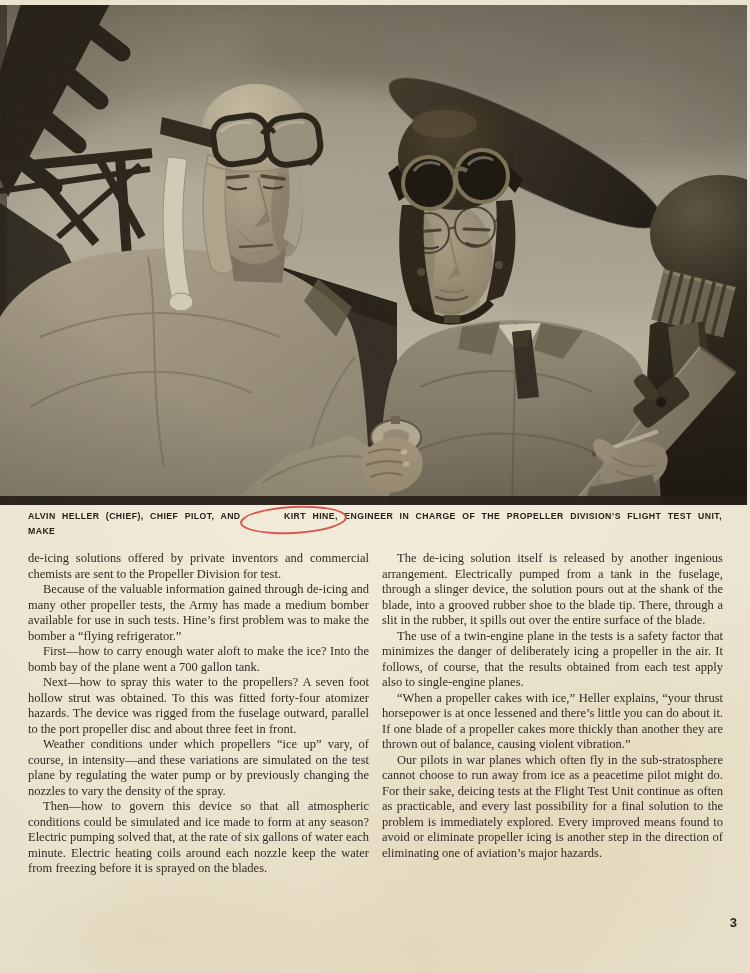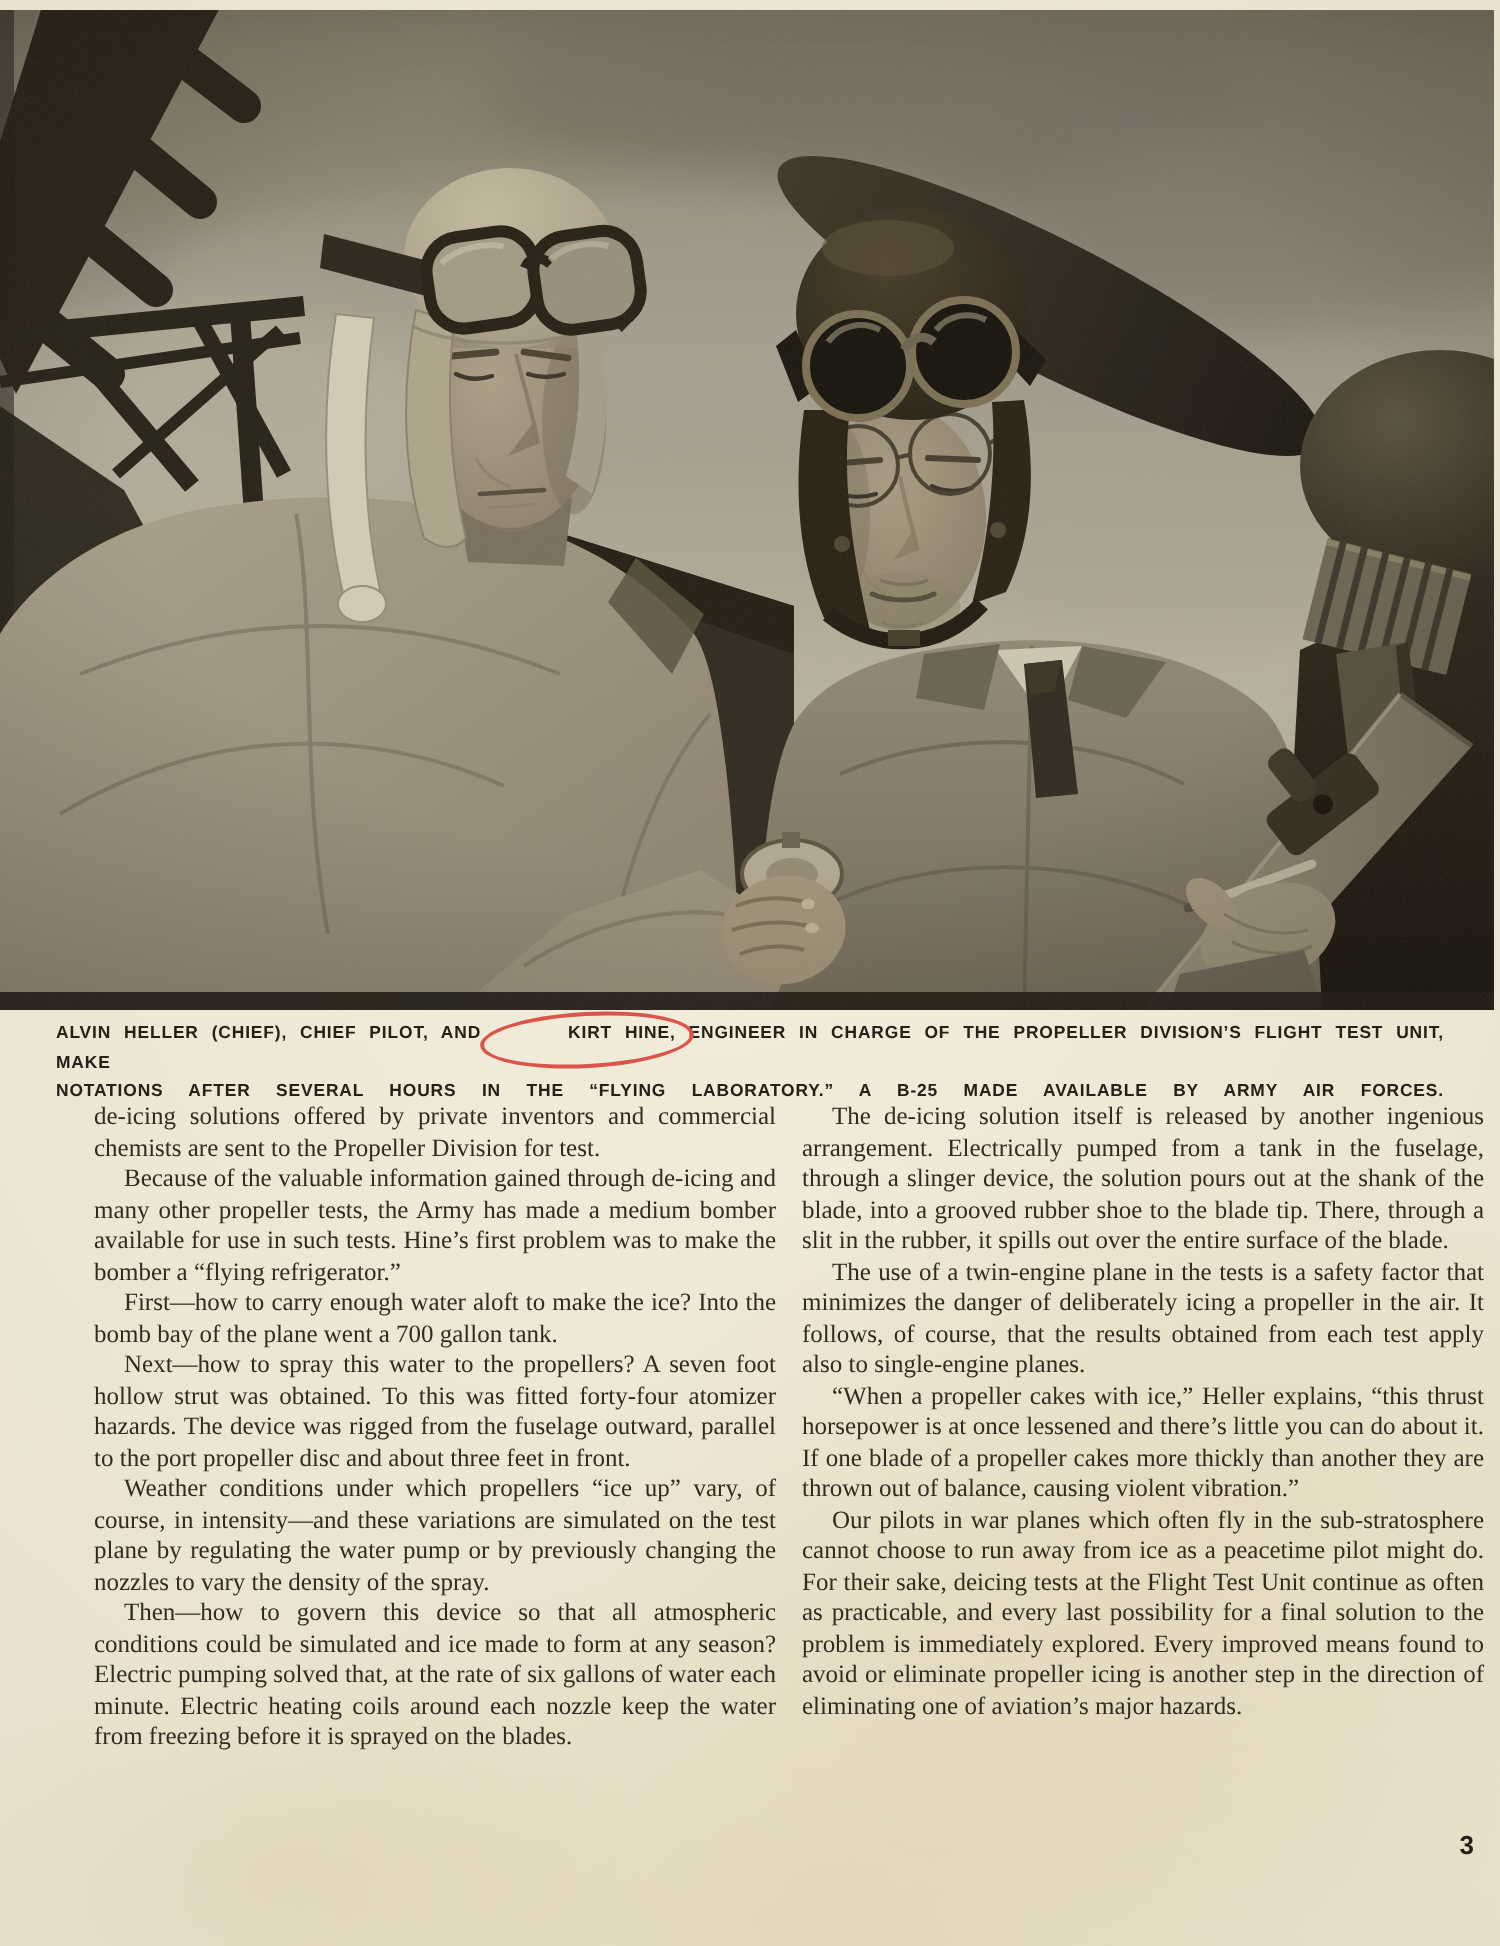--- a/index.html
+++ b/index.html
@@ -24,21 +24,21 @@
   .caption .cline{text-align:justify;text-align-last:justify;}
   .circled{position:relative;white-space:nowrap;padding-left:37px;}
   .circled::before{
     content:"";position:absolute;left:-7px;right:-9px;top:-5px;bottom:-13px;
     border:2.5px solid #db5449;border-radius:50%;transform:rotate(-3deg);
     pointer-events:none;
   }
   .columns{
     position:absolute;left:28px;top:551px;width:695px;
     display:flex;gap:13px;
-    font-size:12.5px;line-height:15.5px;color:#322b22;text-align:justify;margin-left:19px;
+    font-size:12.5px;line-height:15.5px;color:#322b22;text-align:justify;
   }
   .col{flex:1;min-width:0;}
   .col p{margin:0;text-indent:15px;}
   .col p.noindent{text-indent:0;}
   .pagenum{
     position:absolute;right:13px;top:915px;
     font-family:"Liberation Sans",sans-serif;font-weight:bold;
     font-size:13px;color:#241e16;
   }
 </style>
@@ -316,35 +316,34 @@
 
     <rect x="0" y="491" width="747" height="9" fill="#1e1913" opacity="0.93"></rect>
 
     <rect x="0" y="0" width="747" height="500" fill="url(#vig)"></rect>
     <rect x="0" y="0" width="747" height="500" fill="#7a6a48" opacity="0.06"></rect>
     <rect x="0" y="0" width="747" height="500" filter="url(#grain)" opacity="0.12"></rect>
   </svg>
 
   <div class="caption">
     <div class="cline"><span>ALVIN HELLER (CHIEF), CHIEF PILOT, AND </span><span class="circled">KIRT HINE,</span><span> ENGINEER IN CHARGE OF THE PROPELLER DIVISION’S FLIGHT TEST UNIT, MAKE</span></div>
-    <div class="cline">NOTATIONS AFTER SEVERAL HOURS IN THE “FLYING LABORATORY.” A B-25 MADE AVAILABLE BY ARMY AIR FORCES.</div>
   </div>
 
   <div class="columns">
     <div class="col">
       <p class="noindent">de-icing solutions offered by private inventors and commercial chemists are sent to the Propeller Division for test.</p>
       <p>Because of the valuable information gained through de-icing and many other propeller tests, the Army has made a medium bomber available for use in such tests. Hine’s first problem was to make the bomber a “flying refrigerator.”</p>
       <p>First—how to carry enough water aloft to make the ice? Into the bomb bay of the plane went a 700 gallon tank.</p>
       <p>Next—how to spray this water to the propellers? A seven foot hollow strut was obtained. To this was fitted forty-four atomizer hazards. The device was rigged from the fuselage outward, parallel to the port propeller disc and about three feet in front.</p>
       <p>Weather conditions under which propellers “ice up” vary, of course, in intensity—and these variations are simulated on the test plane by regulating the water pump or by previously changing the nozzles to vary the density of the spray.</p>
       <p>Then—how to govern this device so that all atmospheric conditions could be simulated and ice made to form at any season? Electric pumping solved that, at the rate of six gallons of water each minute. Electric heating coils around each nozzle keep the water from freezing before it is sprayed on the blades.</p>
     </div>
     <div class="col">
       <p>The de-icing solution itself is released by another ingenious arrangement. Electrically pumped from a tank in the fuselage, through a slinger device, the solution pours out at the shank of the blade, into a grooved rubber shoe to the blade tip. There, through a slit in the rubber, it spills out over the entire surface of the blade.</p>
       <p>The use of a twin-engine plane in the tests is a safety factor that minimizes the danger of deliberately icing a propeller in the air. It follows, of course, that the results obtained from each test apply also to single-engine planes.</p>
-      <p>“When a propeller cakes with ice,” Heller explains, “this thrust horsepower is at once lessened and there’s little you can do about it. If one blade of a propeller cakes more thickly than another they are thrown out of balance, causing violent vibration.”</p>
+      <p>“When a propeller cakes with ice,” Heller explains, “your thrust horsepower is at once lessened and there’s little you can do about it. If one blade of a propeller cakes more thickly than another they are thrown out of balance, causing violent vibration.”</p>
       <p>Our pilots in war planes which often fly in the sub-stratosphere cannot choose to run away from ice as a peacetime pilot might do. For their sake, deicing tests at the Flight Test Unit continue as often as practicable, and every last possibility for a final solution to the problem is immediately explored. Every improved means found to avoid or eliminate propeller icing is another step in the direction of eliminating one of aviation’s major hazards.</p>
     </div>
   </div>
 
   <div class="pagenum">3</div>
 
 </div>
 
 </body></html>

